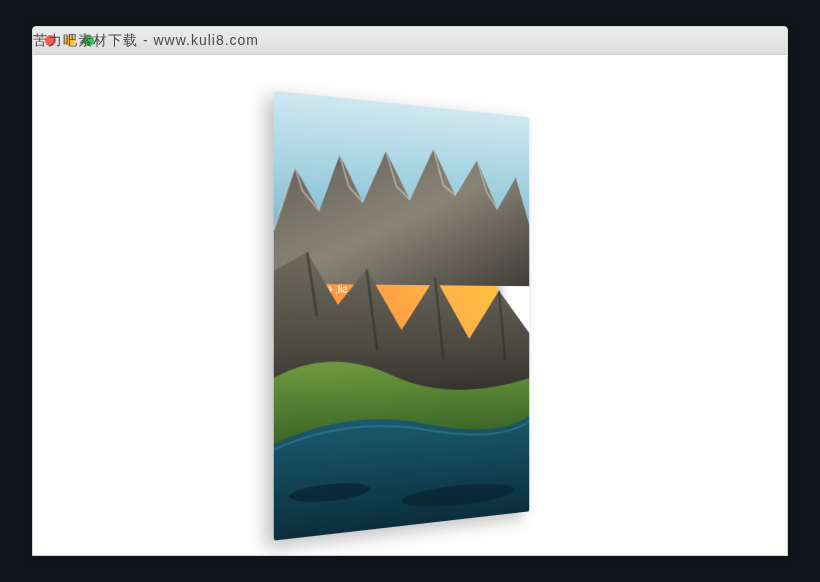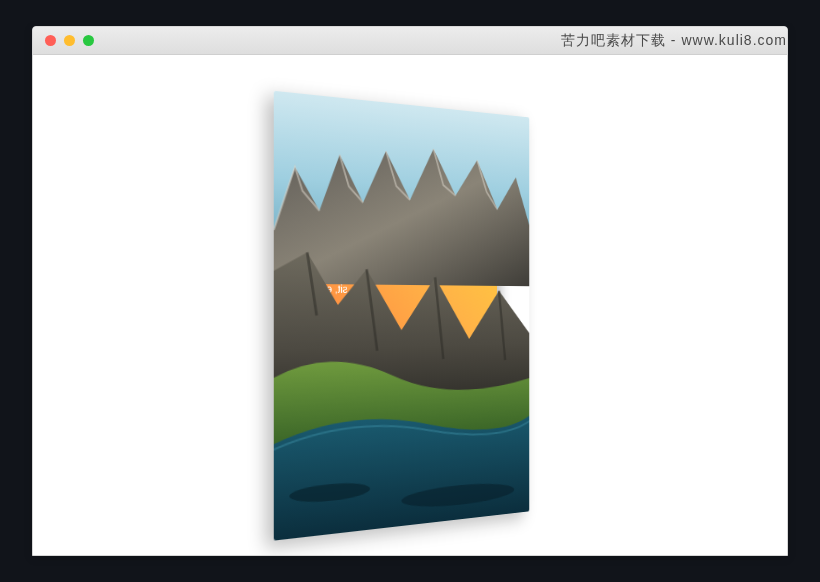--- a/index.html
+++ b/index.html
@@ -26,21 +26,21 @@
   position: relative;
   flex-shrink: 0;
 }
 .traffic { display: flex; gap: 8px; padding-left: 12px; }
 .dot { width: 11px; height: 11px; border-radius: 50%; }
 .dot.red { background: #ff5f57; }
 .dot.yellow { background: #ffbd2e; }
 .dot.green { background: #28c840; }
 .title {
   position: absolute; left: 0; right: 0;
-  text-align: right;
+  text-align: left;
   font-size: 14px; color: #4a4a4a;
   letter-spacing: 1px;
   pointer-events: none;
 }
 .content {
   flex: 1; position: relative; background: #fff;
   perspective: 1200px;
   display: flex; align-items: center; justify-content: center;
   overflow: hidden;
 }

